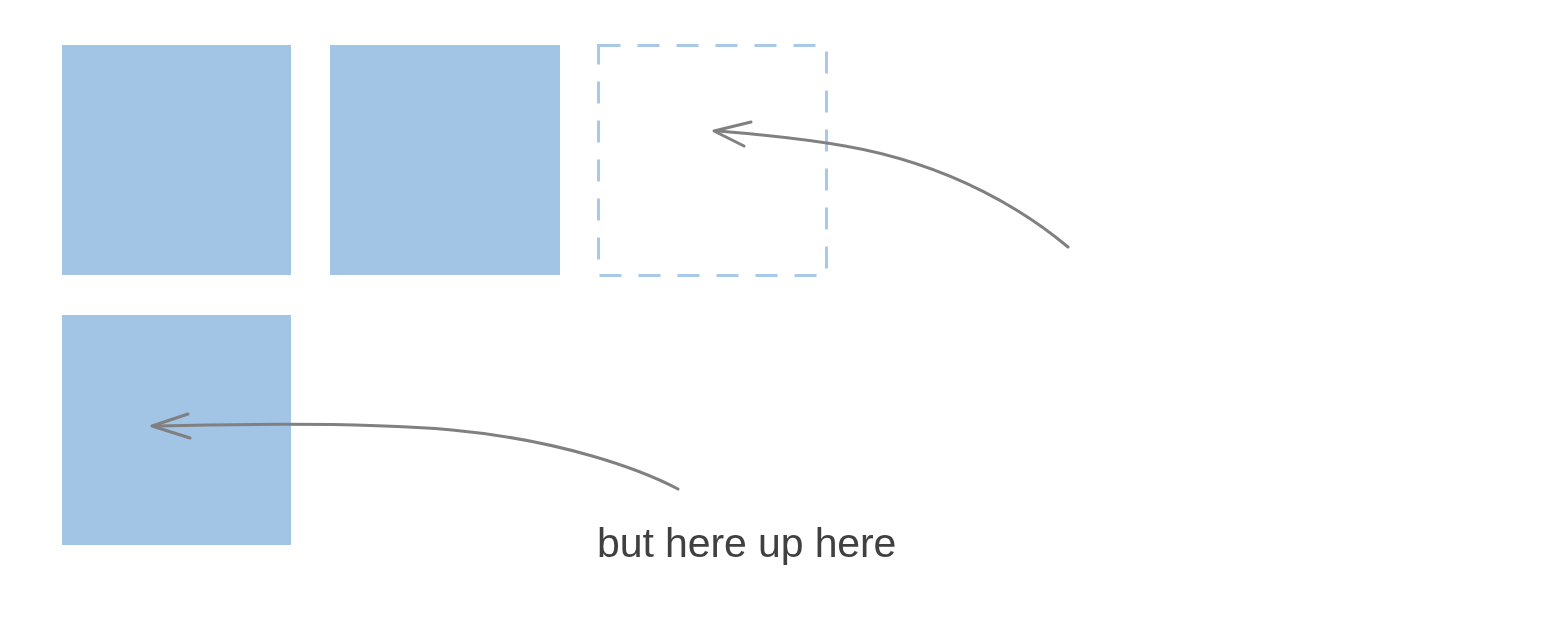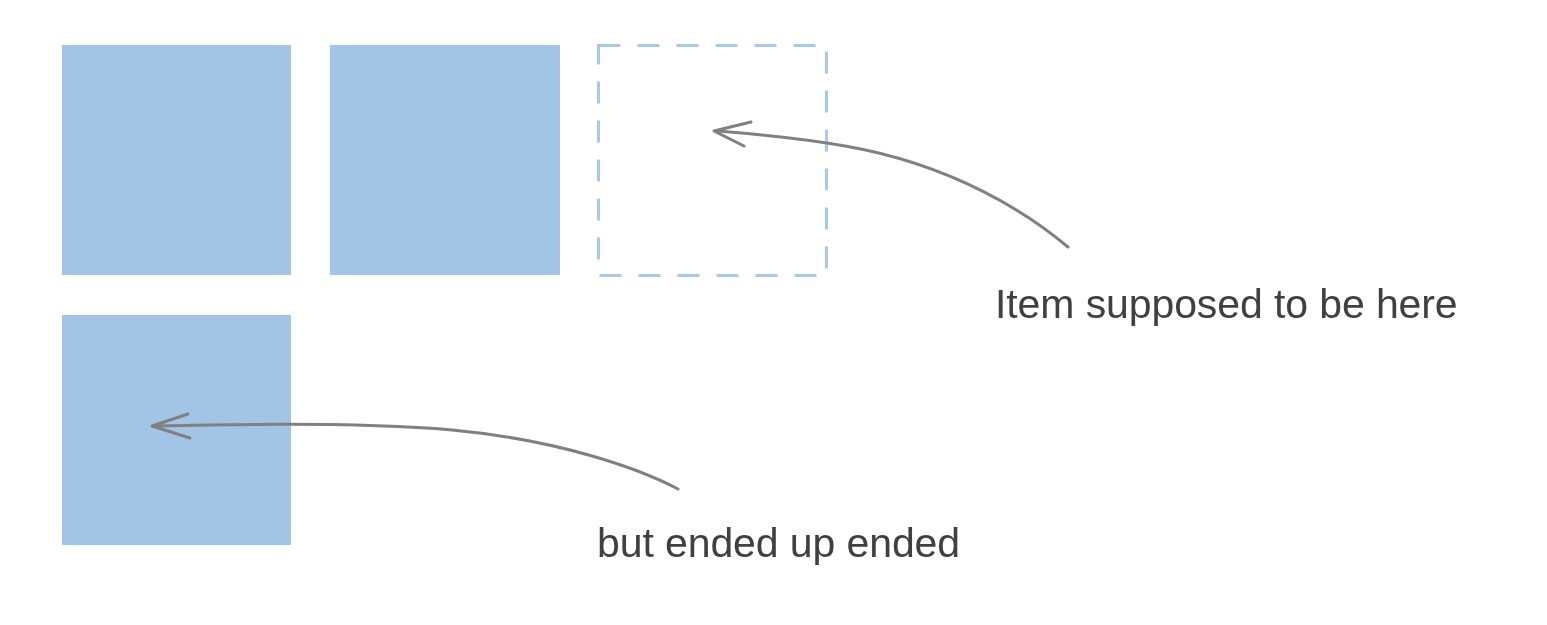--- a/index.html
+++ b/index.html
@@ -85,17 +85,16 @@
     <g fill="none" stroke="#808080" stroke-width="3" stroke-linecap="round" stroke-linejoin="round">
 
       <path d="M 1068 247 C 1030 215, 955 165, 845 146 C 800 138, 755 134, 718 131"></path>
       <path d="M 751 122 L 714 131 L 744 146"></path>
 
       <path d="M 678 489 C 640 469, 560 440, 452 430 C 360 422, 240 424, 157 426"></path>
       <path d="M 188 414 L 152 426 L 190 438"></path>
     </g>
   </svg>
 
-  <div class="label label-top" style="left: 995px; top: 282px; font-size: 41px; color: rgb(64, 64, 64);">Item supposed to be here</div>
 
-  <div class="label label-bottom" style="left: 597px; top: 521px; font-size: 41px; color: rgb(64, 64, 64);">but ended up ended</div>
+  <div class="label label-bottom" style="left: 597px; top: 521px; font-size: 41px; color: rgb(64, 64, 64);">but here up here</div>
 
 </div>
 
 </body></html>

